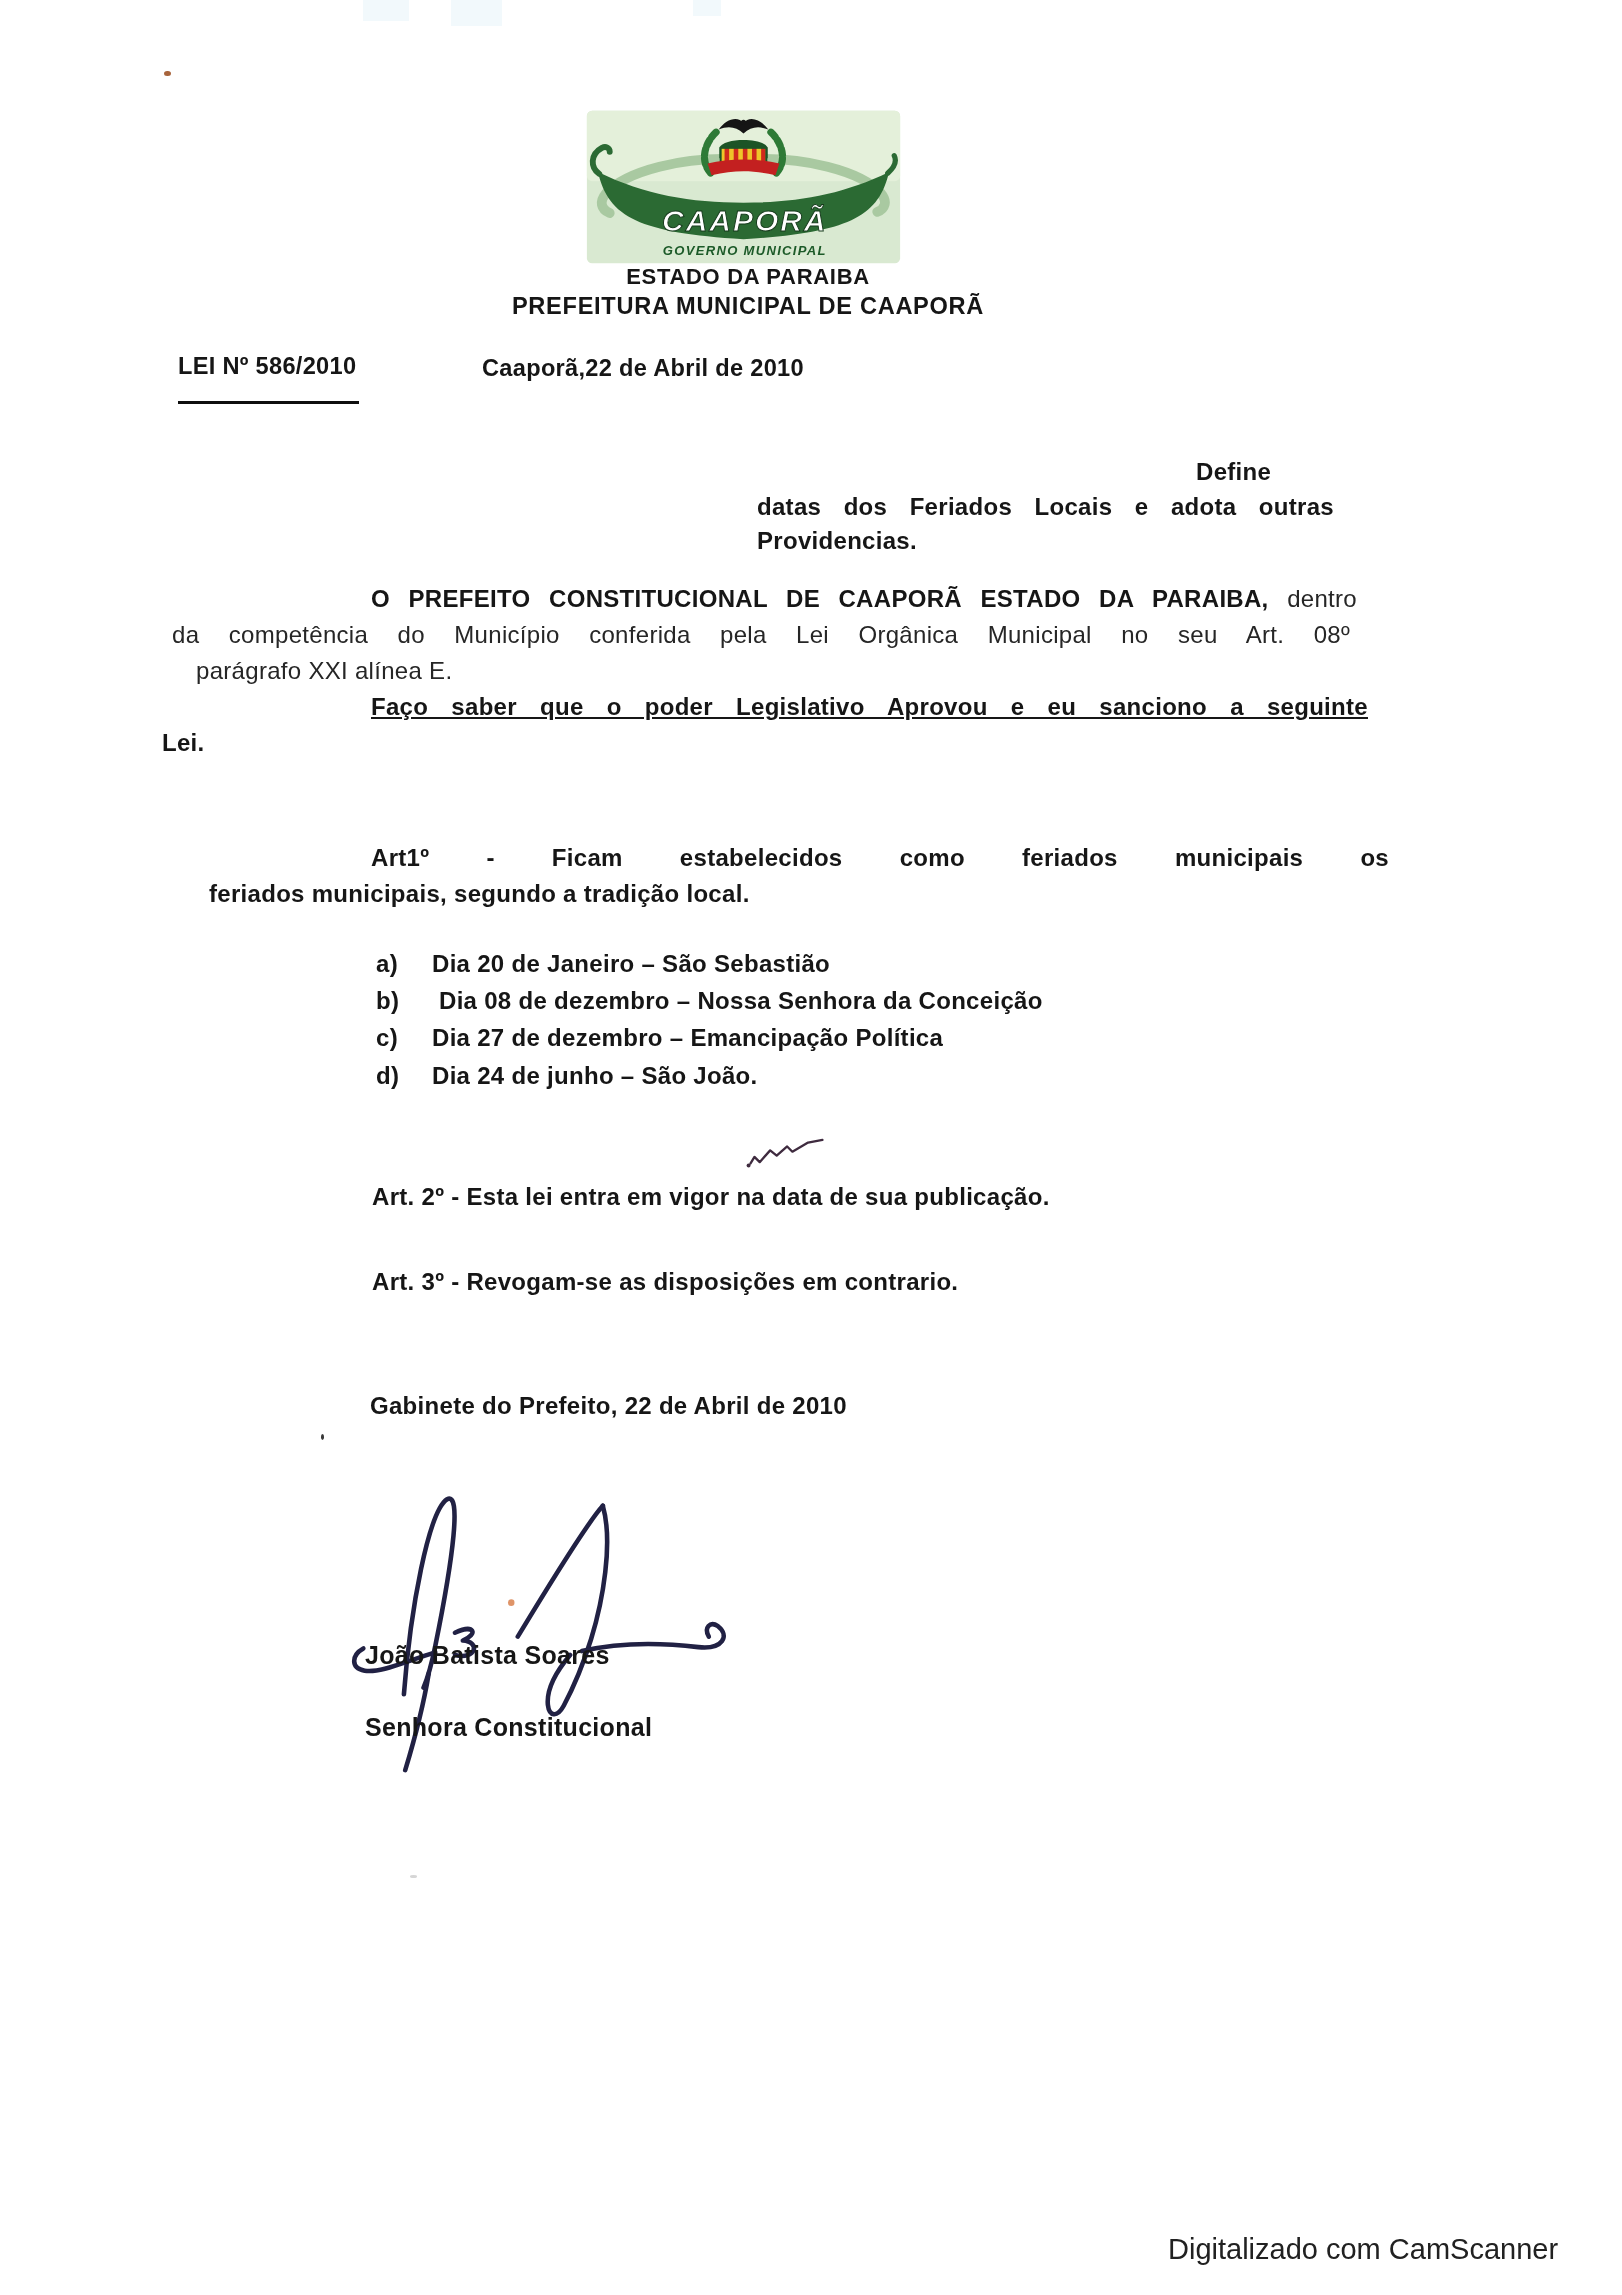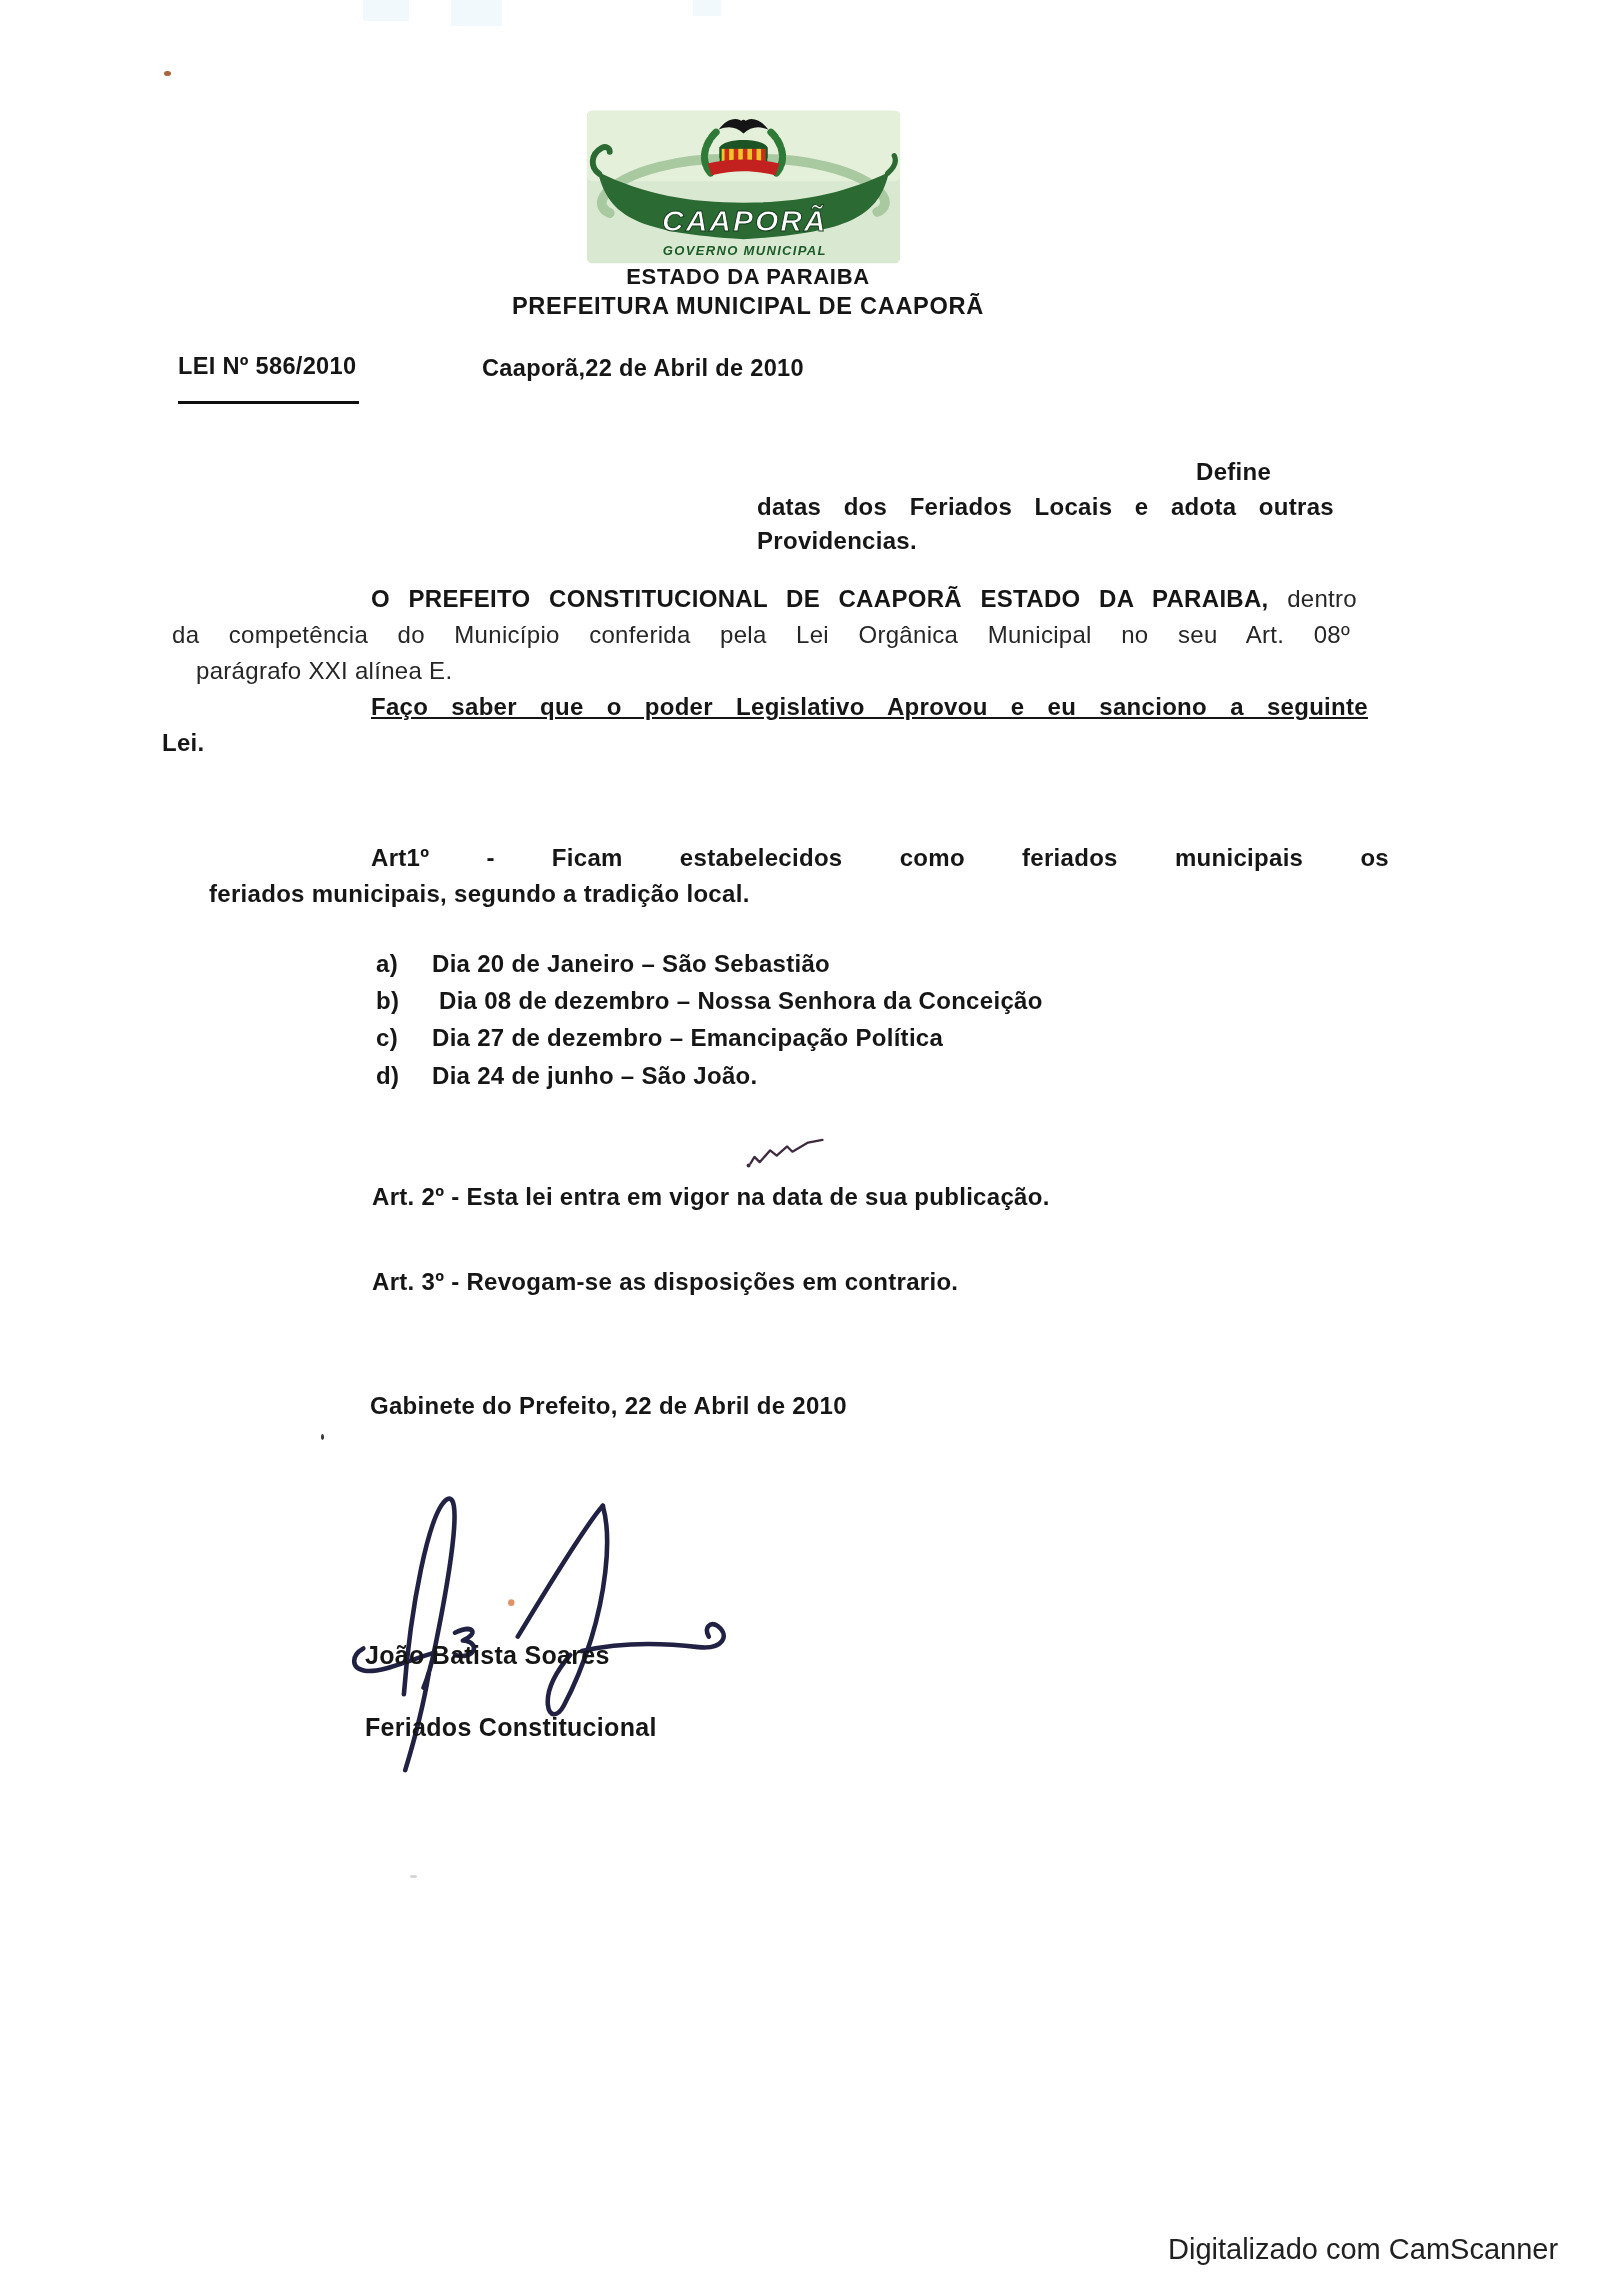--- a/index.html
+++ b/index.html
@@ -110,21 +110,21 @@
       <path d="M86,262 C68,272 66,292 88,296 C112,300 150,282 196,268"></path>
       <path d="M226,238 C256,224 262,240 238,250 C266,252 258,280 226,272"></path>
       <path d="M322,244 C368,168 428,70 452,44"></path>
       <path d="M452,44 C468,100 452,190 434,248 C424,280 408,320 392,350 C382,368 370,366 368,348 C366,326 380,298 402,272"></path>
       <path d="M420,266 C480,252 548,254 598,260 C636,264 646,242 628,228 C616,220 606,230 614,244"></path>
     </g>
     <circle cx="312" cy="192" r="5" fill="#d9814e" opacity="0.85"></circle>
   </svg>
 
   <div class="t b" style="left:365px; top:1641px; font-size:25px;">João Batista Soares</div>
-  <div class="t b" style="left:365px; top:1713px; font-size:25px;">Feriados Constitucional</div>
+  <div class="t b" style="left:365px; top:1713px; font-size:25px;">Senhora Constitucional</div>
 
   <div class="speck" style="left:321px; top:1434px; width:3.3px; height:5.9px; background:#3a3a3a;"></div>
   <div class="speck" style="left:410px; top:1875px; width:7.2px; height:2.6px; background:#d6d6d6;"></div>
 
   <div class="t wm" style="left:1168px; top:2233px;">Digitalizado com CamScanner</div>
 
 </div>
 
 
 </body></html>

